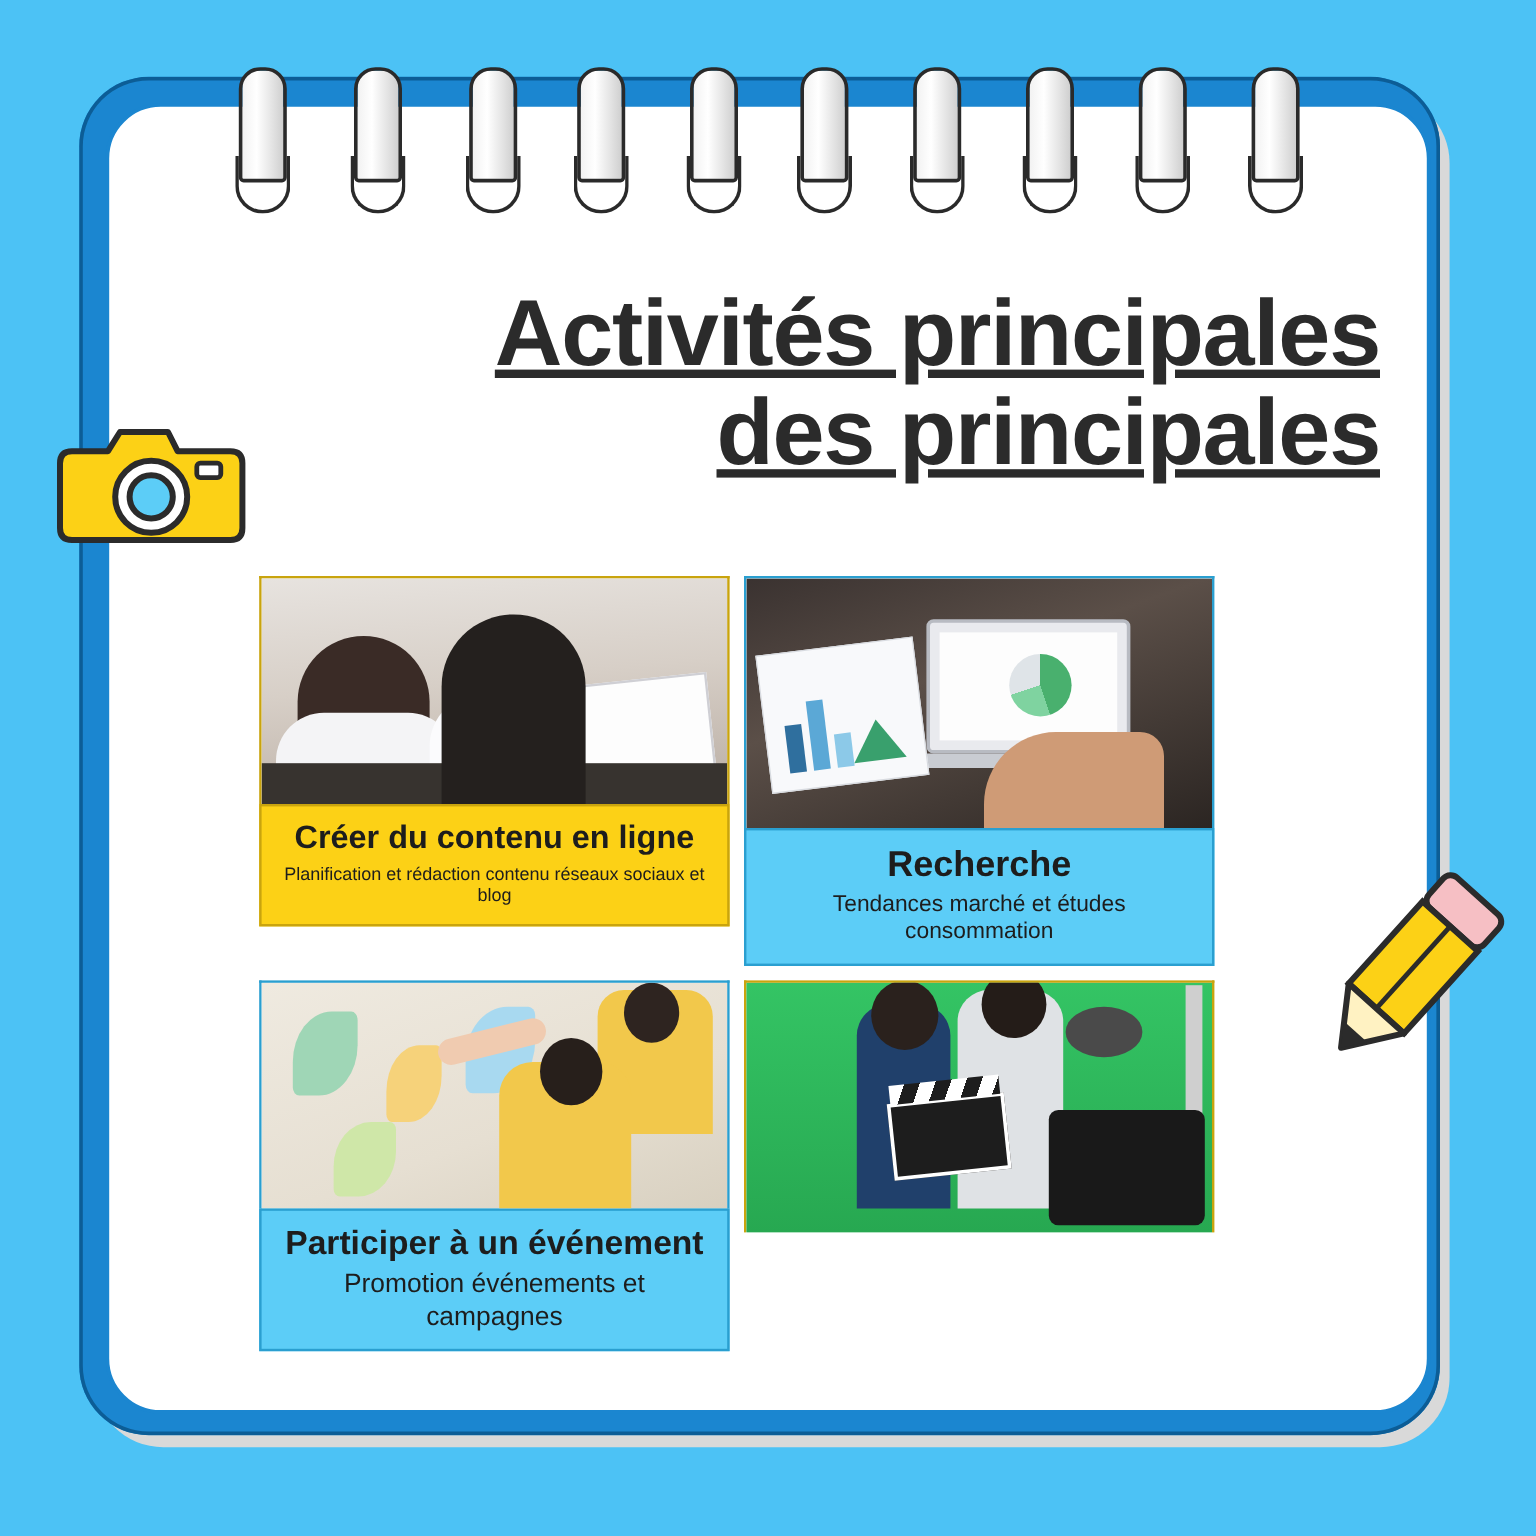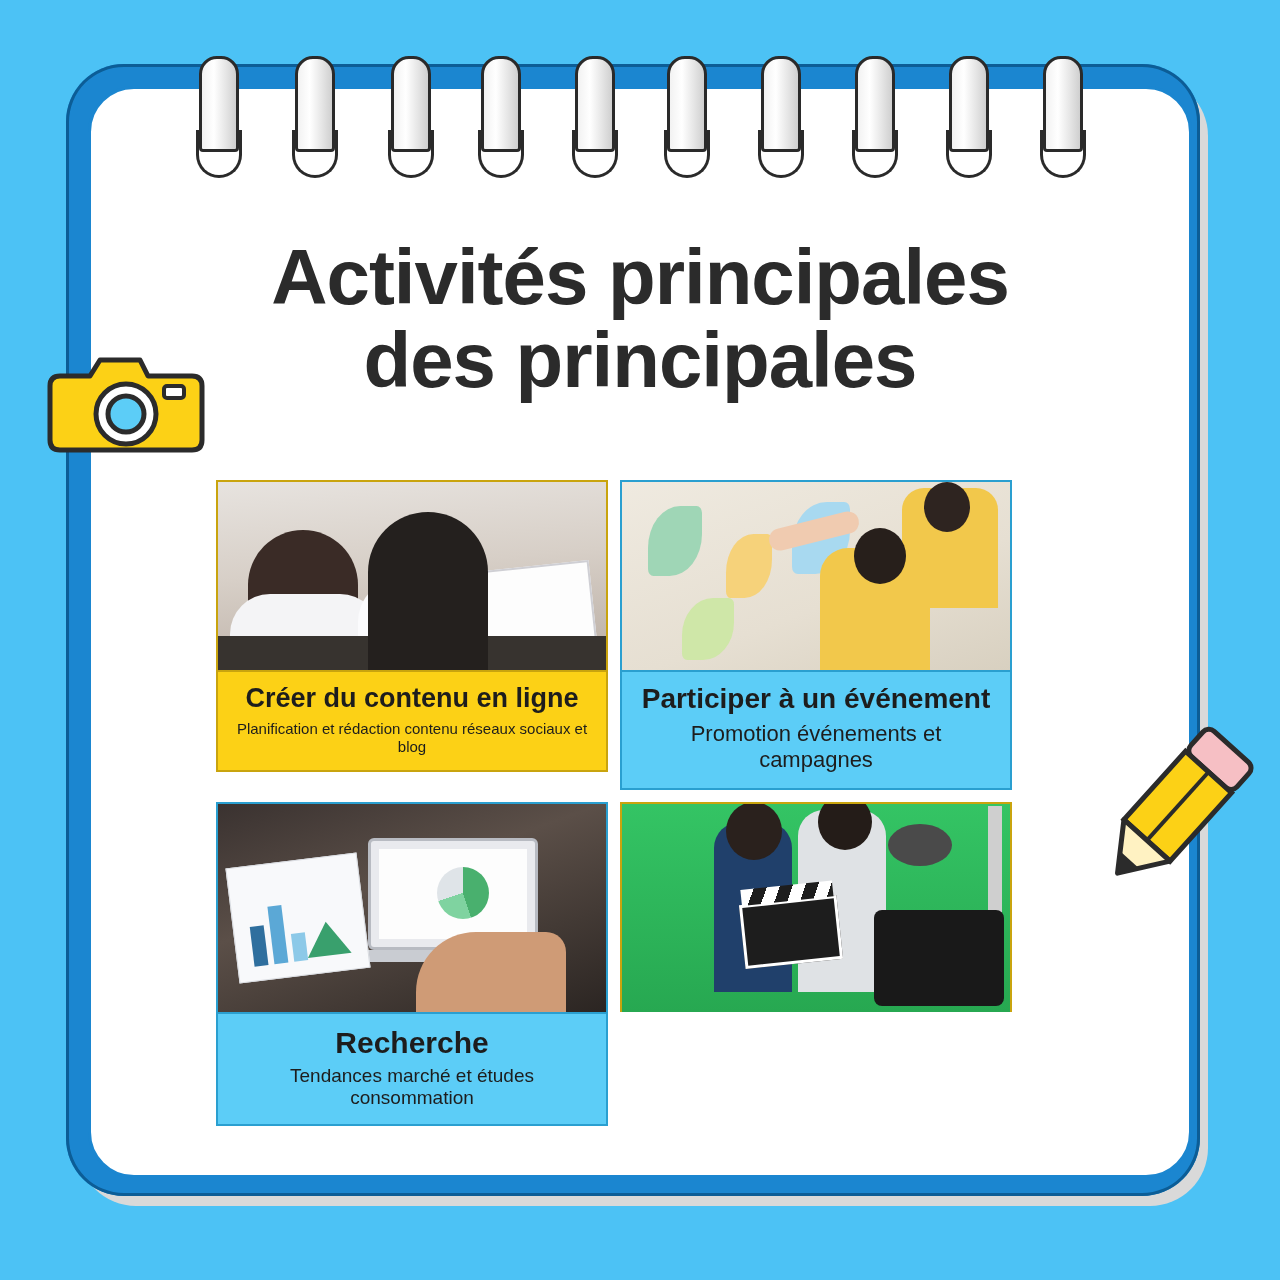--- a/index.html
+++ b/index.html
@@ -60,26 +60,27 @@
     border-top: none;
     border-radius: 0 0 24px 24px;
     background: transparent;
   }
 
   
   .title {
     position: absolute;
     left: 130px; top: 236px;
     width: 1020px;
-    text-align: center;
+    text-align: right;
     font-size: 78px;
     line-height: 1.06;
     font-weight: bold;
     color: #2b2b2b;
     letter-spacing: -1px;
+    text-decoration: underline;
   }
   .title .l2 { display: block; }
 
   
   .camera { position: absolute; left: 36px; top: 330px; width: 180px; height: 140px; }
 
   
   .pencil { position: absolute; left: 1085px; top: 720px; width: 175px; height: 180px; }
 
   
@@ -264,41 +265,20 @@
       <div class="ph p1">
           <div class="w1"></div>
           <div class="w2"></div>
           <div class="w3"></div>
           <div class="w4"></div>
         </div>
     </div>
     <div class="caption yellow">
       <div class="cap-title">Créer du contenu en ligne</div>
       <div class="cap-sub">Planification et rédaction contenu réseaux sociaux et blog</div>
-    </div>
-  </div>
-
-  <div class="card c2">
-    <div class="photo">
-      <div class="ph p2">
-        <div class="leafA"></div>
-          <div class="leafB"></div>
-          <div class="leafC"></div>
-        <div class="leafD"></div>
-          <div class="leafE"></div>
-        <div class="pers1"></div>
-          <div class="head1"></div>
-        <div class="pers2"></div>
-          <div class="head2"></div>
-        <div class="arm"></div>
-      </div>
-    </div>
-    <div class="caption blue">
-      <div class="cap-title">Participer à un événement</div>
-      <div class="cap-sub">Promotion événements et campagnes</div>
     </div>
   </div>
 
   <div class="card c3">
     <div class="photo">
       <div class="ph p3">
         <div class="laptop">
             <div class="screen">
               <div class="pie"></div>
             </div>
@@ -312,20 +292,41 @@
           </div>
         <div class="hand"></div>
       </div>
     </div>
     <div class="caption blue">
       <div class="cap-title">Recherche</div>
       <div class="cap-sub">Tendances marché et études consommation</div>
     </div>
   </div>
 
+  <div class="card c2">
+    <div class="photo">
+      <div class="ph p2">
+        <div class="leafA"></div>
+          <div class="leafB"></div>
+          <div class="leafC"></div>
+        <div class="leafD"></div>
+          <div class="leafE"></div>
+        <div class="pers1"></div>
+          <div class="head1"></div>
+        <div class="pers2"></div>
+          <div class="head2"></div>
+        <div class="arm"></div>
+      </div>
+    </div>
+    <div class="caption blue">
+      <div class="cap-title">Participer à un événement</div>
+      <div class="cap-sub">Promotion événements et campagnes</div>
+    </div>
+  </div>
+
   <div class="card c4">
     <div class="photo">
       <div class="ph p4">
         <div class="gr"></div>
         <div class="stand"></div>
         <div class="w"></div>
           <div class="wh"></div>
         <div class="m"></div>
           <div class="mh"></div>
         <div class="clap"></div>

